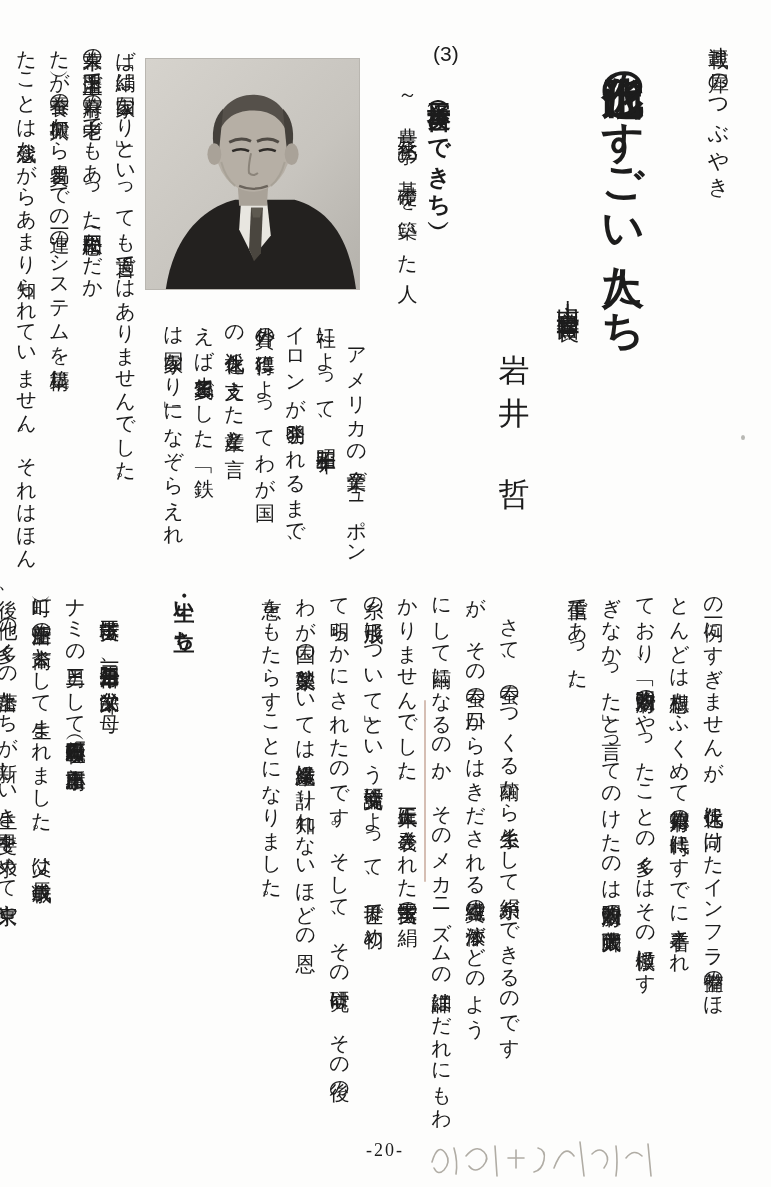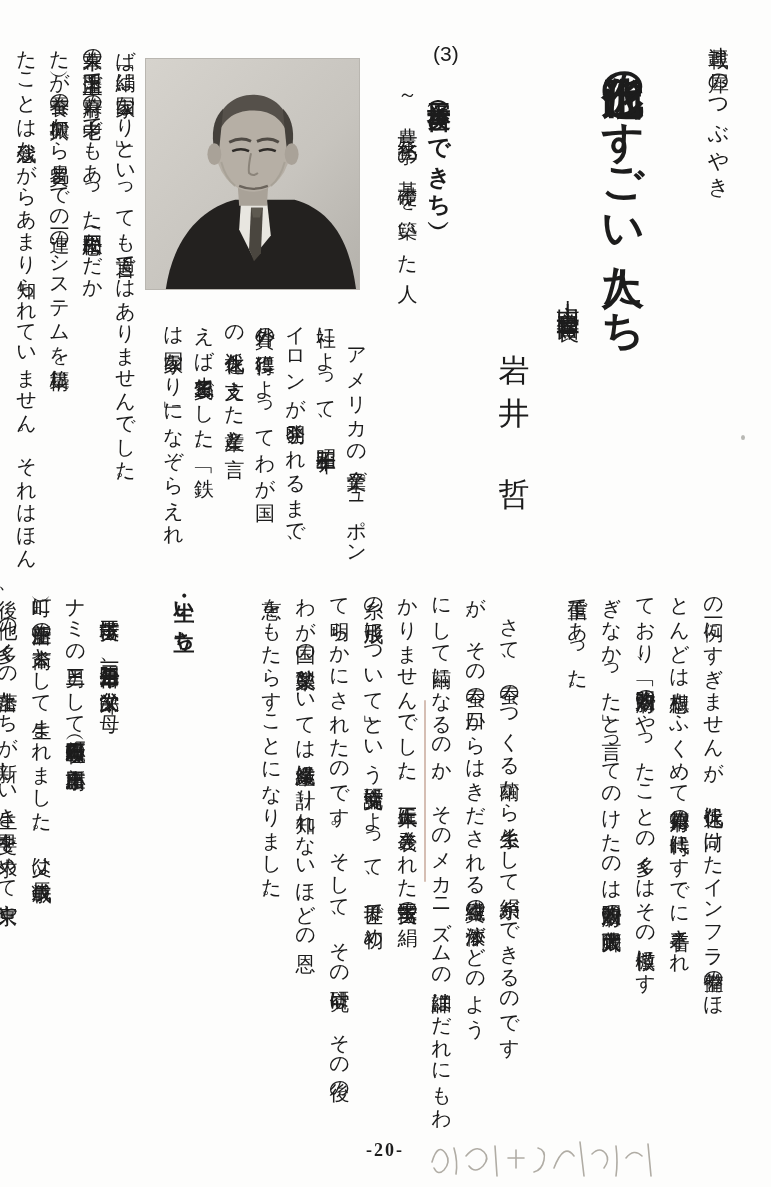--- a/index.html
+++ b/index.html
@@ -38,21 +38,21 @@
   .intro-left{left:8px;top:36px;height:546px;width:134px;font-size:20px;line-height:33px;letter-spacing:0px;}
 
   .lower{left:8px;top:584px;height:560px;width:757px;font-size:20px;line-height:34px;letter-spacing:0.5px;}
   .lower .heading{
     font-family:"Liberation Sans","DejaVu Sans",sans-serif;
     font-weight:bold;font-size:21px;margin-right:20px;margin-left:6px;letter-spacing:2px;
   }
 
   .page-number{
     position:absolute;left:340px;top:1140px;width:90px;
-    text-align:center;font-size:18px;letter-spacing:2px;font-weight:bold;
+    text-align:center;font-size:18px;letter-spacing:2px;
   }
 
   .emphasis-line{
     position:absolute;left:424px;top:700px;width:2px;height:182px;
     background:#a4705a;opacity:.45;border-radius:1px;
   }
   .speck{position:absolute;left:741px;top:435px;width:4px;height:5px;background:#9a9a94;border-radius:50%;opacity:.7;}
 
   .handwriting{position:absolute;left:420px;top:1128px;width:250px;height:58px;}
 </style>

